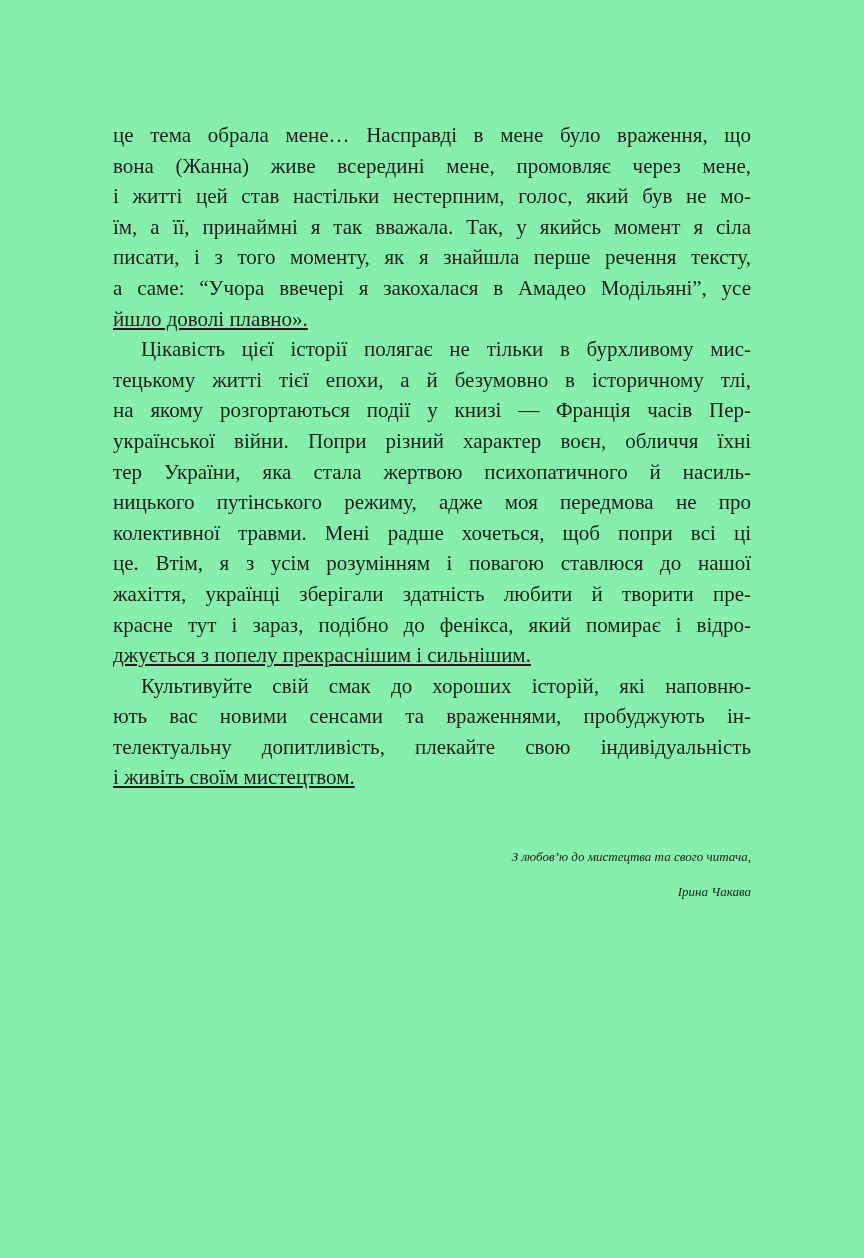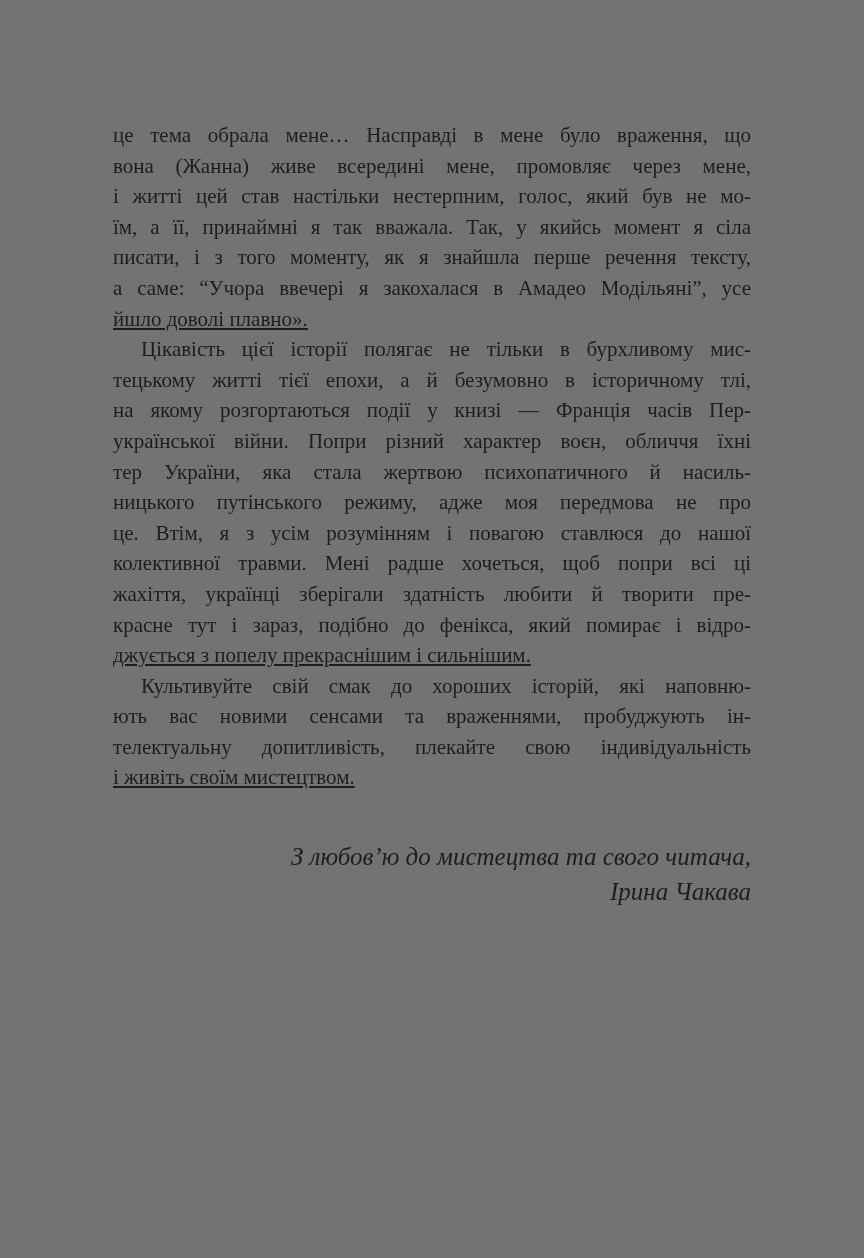--- a/index.html
+++ b/index.html
@@ -10,21 +10,21 @@
   body {
     width: 864px;
     height: 1258px;
     font-family: "Liberation Serif", "DejaVu Serif", serif;
   }
   .page {
     width: 864px;
     height: 1258px;
     box-sizing: border-box;
     padding: 120px 113px 0 113px;
-    background: #737373;
+    background: #86efac;
     color: #1d1d1b;
     overflow: hidden;
   }
   .para {
     font-size: 21px;
     line-height: 30.6px;
   }
   .line {
     text-align: justify;
     text-align-last: justify;
@@ -33,21 +33,21 @@
     text-align-last: left;
     text-decoration: underline;
   }
   .line.first-indent {
     padding-left: 28px;
   }
   .signature {
     margin-top: 46px;
     font-style: italic;
     text-align: right;
-    font-size: 25px;
+    font-size: 13px;
     line-height: 35px;
   }
 </style>
 </head>
 <body>
 
 <div class="page">
   <main class="text-block">
     <div id="paragraphs">
         <div class="para">
@@ -61,22 +61,22 @@
         </div>
         <div class="para">
           <div class="line first-indent">Цікавість цієї історії полягає не тільки в бурхливому мис-</div>
           <div class="line">тецькому житті тієї епохи, а й безумовно в історичному тлі,</div>
           <div class="line">на якому розгортаються події у книзі — Франція часів Пер-</div>
           <div class="line">української війни. Попри різний характер воєн, обличчя їхні</div>
         </div>
         <div class="para">
           <div class="line">тер України, яка стала жертвою психопатичного й насиль-</div>
           <div class="line">ницького путінського режиму, адже моя передмова не про</div>
+          <div class="line">колективної травми. Мені радше хочеться, щоб попри всі ці</div>
           <div class="line">це. Втім, я з усім розумінням і повагою ставлюся до нашої</div>
-          <div class="line">колективної травми. Мені радше хочеться, щоб попри всі ці</div>
           <div class="line">жахіття, українці зберігали здатність любити й творити пре-</div>
           <div class="line">красне тут і зараз, подібно до фенікса, який помирає і відро-</div>
           <div class="line last">джується з попелу прекраснішим і сильнішим.</div>
         </div>
         <div class="para">
           <div class="line first-indent">Культивуйте свій смак до хороших історій, які наповню-</div>
           <div class="line">ють вас новими сенсами та враженнями, пробуджують ін-</div>
           <div class="line">телектуальну допитливість, плекайте свою індивідуальність</div>
           <div class="line last">і живіть своїм мистецтвом.</div>
         </div>

